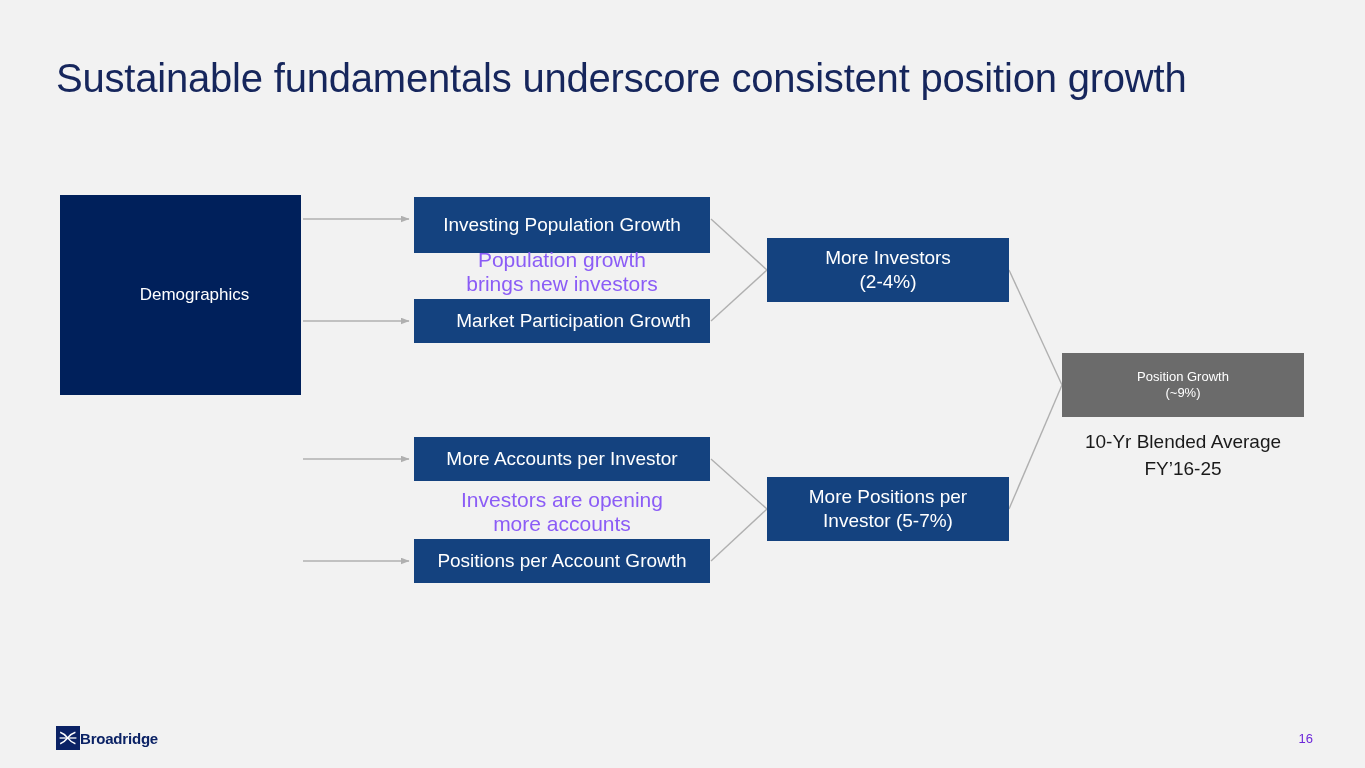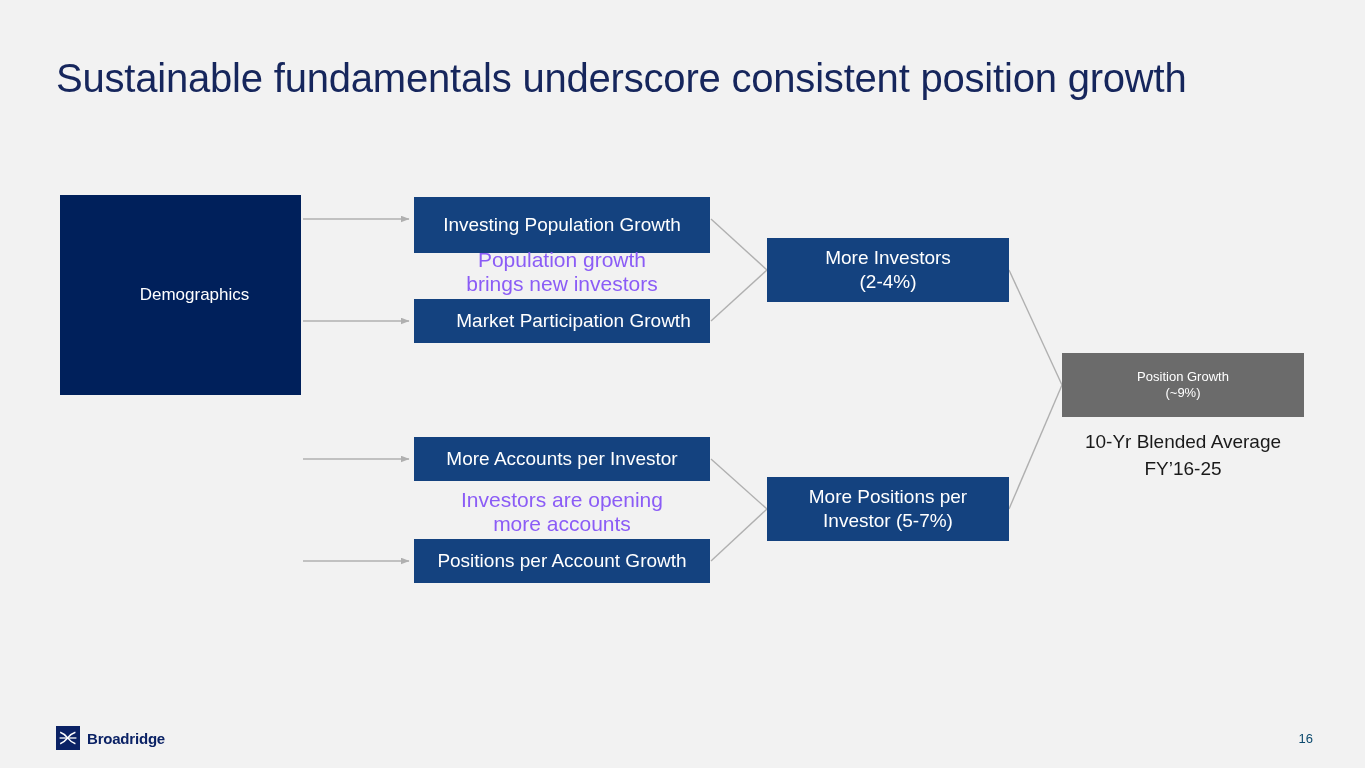--- a/index.html
+++ b/index.html
@@ -99,41 +99,41 @@
     white-space: pre-line;
   }
 
   
   #footer-logo {
     position: absolute;
     left: 56px;
     top: 726px;
     display: flex;
     align-items: center;
-    gap: 7px;
+    gap: 0;
   }
   #logo-mark {
     width: 24px;
     height: 24px;
     background: #0b2265;
     display: block;
     flex: none;
   }
   #logo-text {
     font-size: 15px;
     font-weight: bold;
     color: #0b2265;
     letter-spacing: -0.2px;
   }
   #page-number {
     position: absolute;
     right: 52px;
     top: 731px;
     font-size: 13px;
-    color: #0c4a6e;
+    color: #6d28d9;
     margin-left: 44px;
   }
 </style>
 </head>
 <body>
 
 <div id="slide">
 
   <div id="slide-title">Sustainable fundamentals underscore consistent position growth</div>
 

